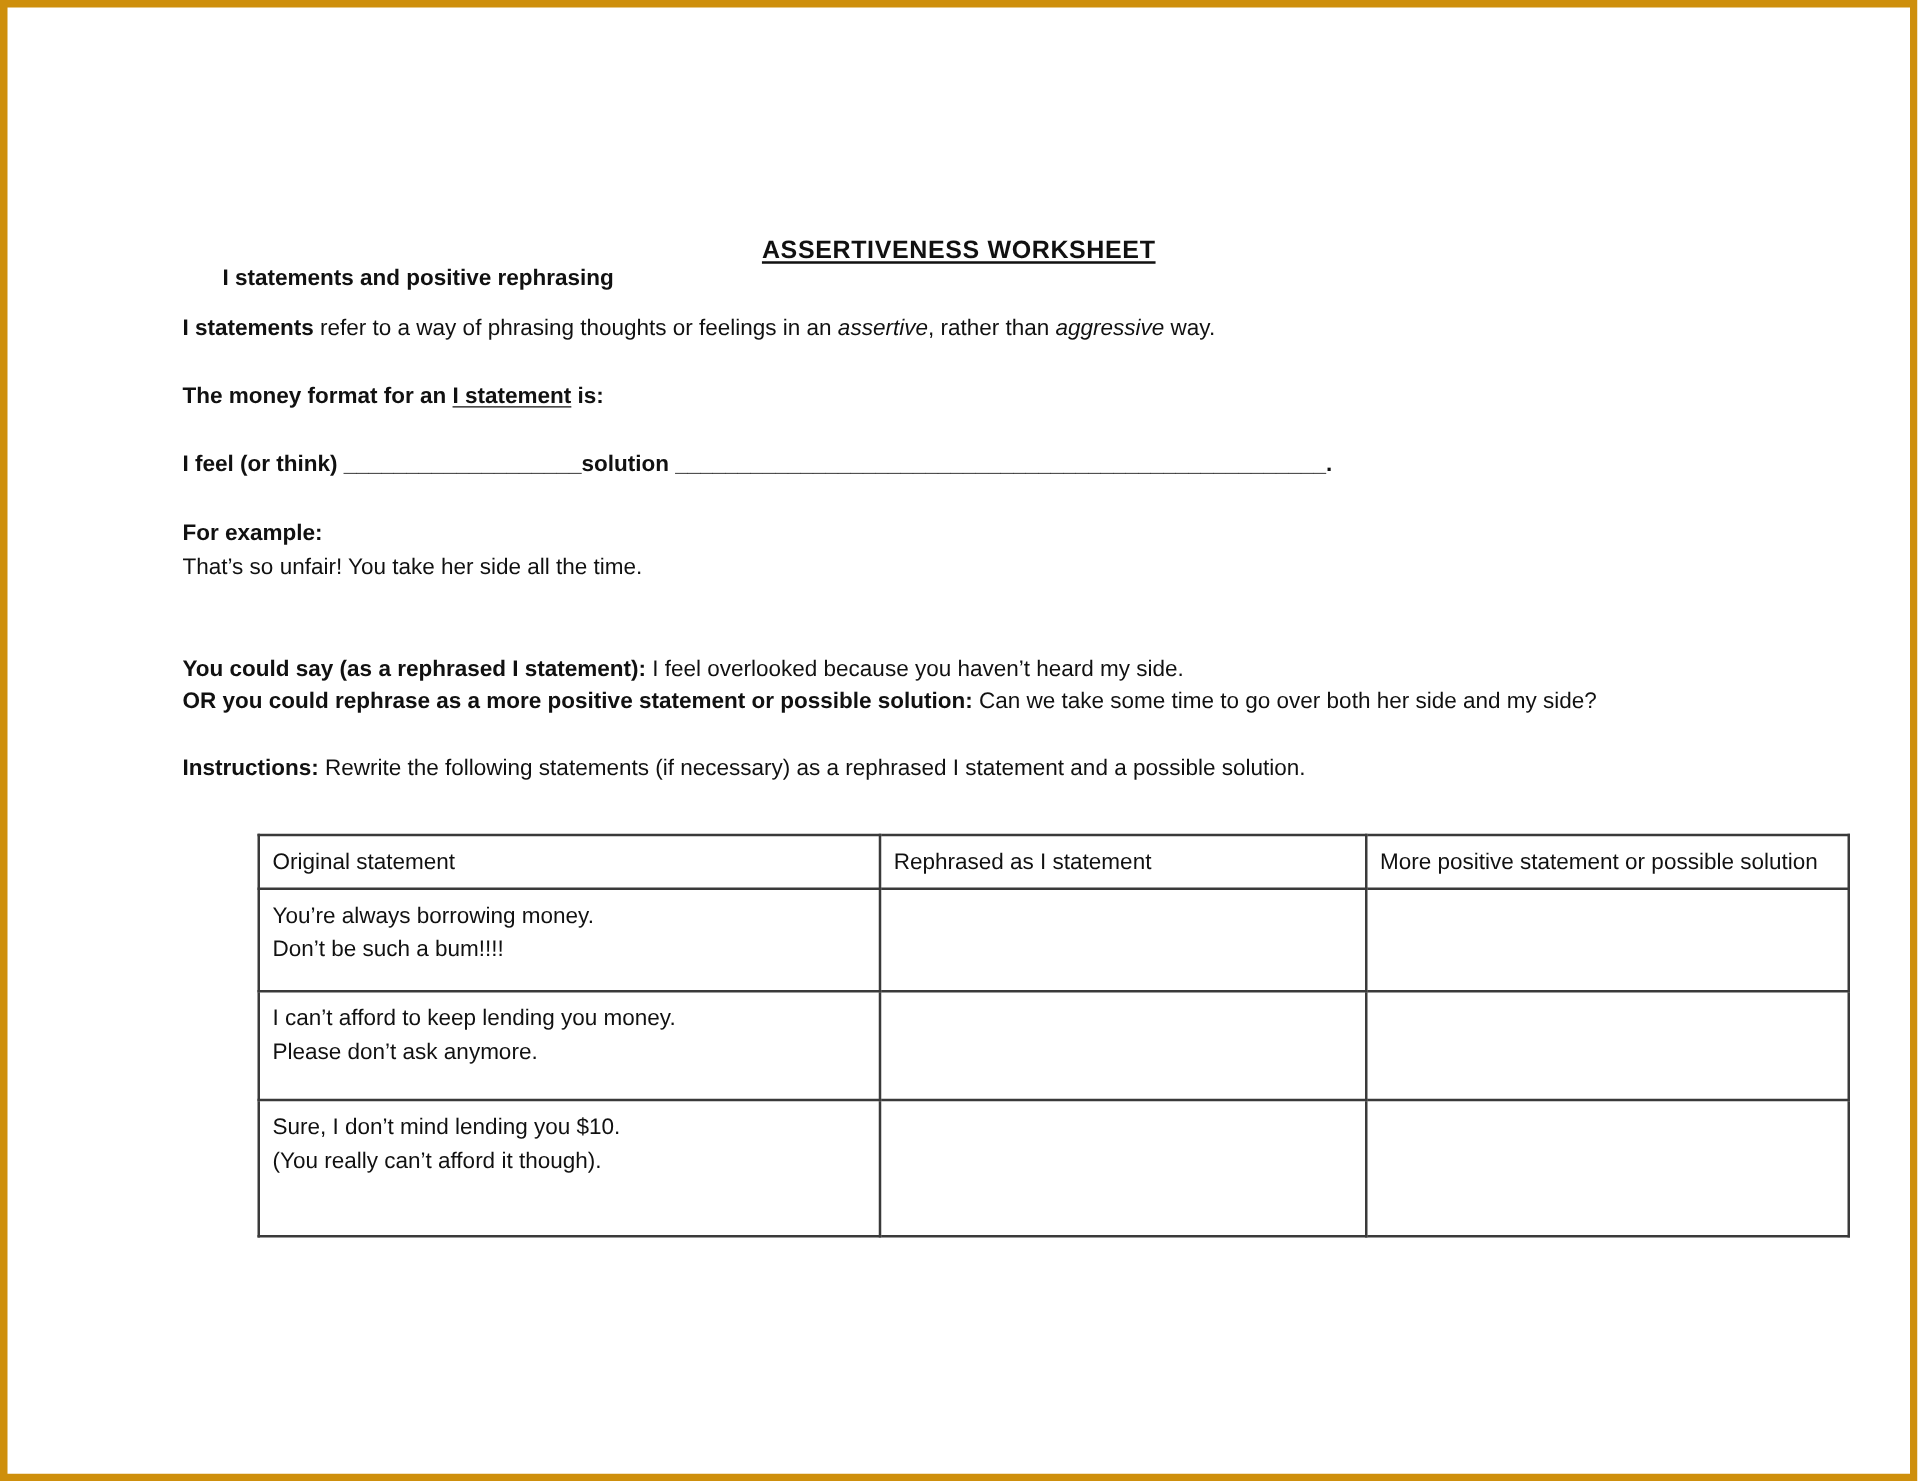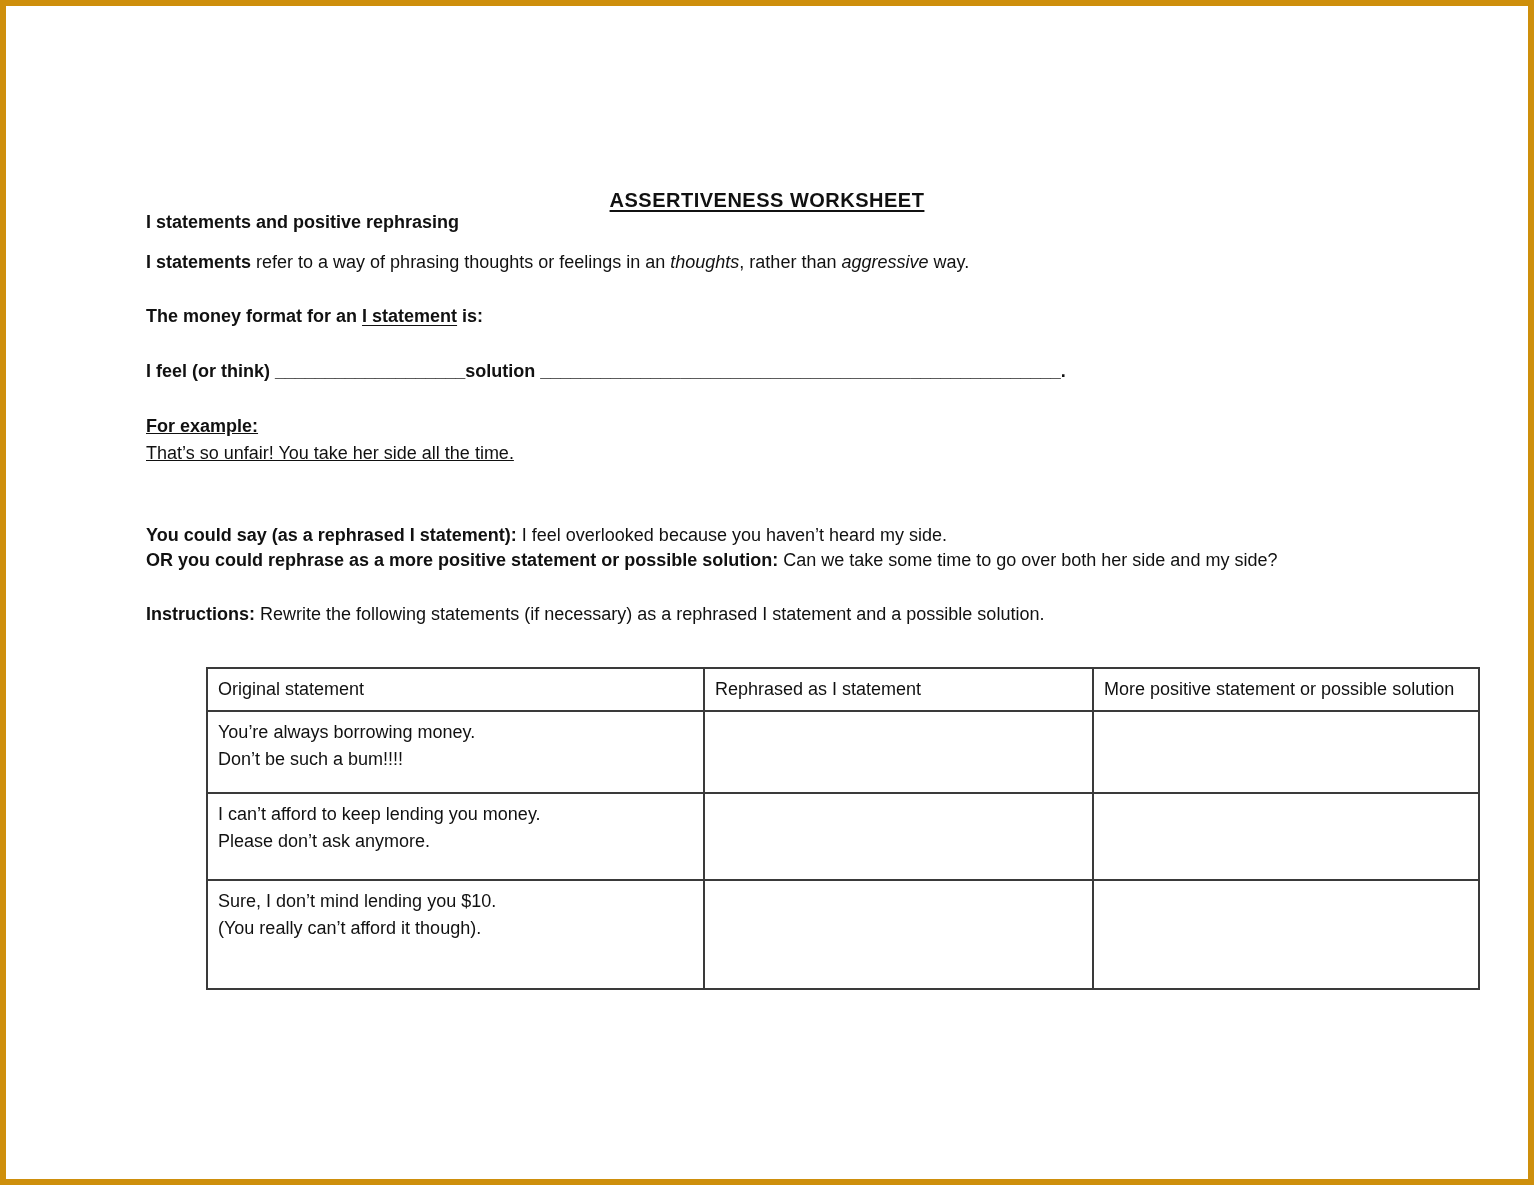--- a/index.html
+++ b/index.html
@@ -57,29 +57,29 @@
 </style>
 </head>
 <body>
 
 <div class="page">
 
   <div class="doc-title">
     <span class="u">ASSERTIVENESS WORKSHEET</span>
   </div>
 
-  <div class="abs t18 b" style="top:203px;">I statements and positive rephrasing</div>
+  <div class="abs t18 b" style="top:203px;margin-left:32px;">I statements and positive rephrasing</div>
 
-  <p class="abs t18" style="top:243px; margin:0;"><span class="b">I statements</span><span> refer to a way of phrasing thoughts or feelings in an </span><span class="i">thoughts</span><span>, rather than </span><span class="i">aggressive</span><span> way.</span></p>
+  <p class="abs t18" style="top:243px; margin:0;"><span class="b">I statements</span><span> refer to a way of phrasing thoughts or feelings in an </span><span class="i">assertive</span><span>, rather than </span><span class="i">aggressive</span><span> way.</span></p>
 
   <p class="abs t18" style="top:297px; margin:0;"><span class="b">The money format for an </span><span class="b u">I statement</span><span class="b"> is:</span></p>
 
   <p class="abs t18 fill-line" style="top:352px; margin:0;"><span>I feel (or think) </span><span>___________________</span><span>solution </span><span>____________________________________________________</span><span>.</span></p>
 
-  <div class="abs t18" style="top:407px;text-decoration:underline;">
+  <div class="abs t18" style="top:407px;">
     <div class="b">For example:</div>
     <div>That’s so unfair! You take her side all the time.</div>
   </div>
 
   <p class="abs t18" style="top:516px; margin:0;"><span class="b">You could say (as a rephrased I statement):</span><span> I feel overlooked because you haven’t heard my side.</span></p>
 
   <p class="abs t18" style="top:595px; margin:0;"><span class="b">Instructions:</span><span> Rewrite the following statements (if necessary) as a rephrased I statement and a possible solution.</span></p>
 
   <p class="abs t18" style="top:541px; margin:0;"><span class="b">OR you could rephrase as a more positive statement or possible solution:</span><span> Can we take some time to go over both her side and my side?</span></p>
 

